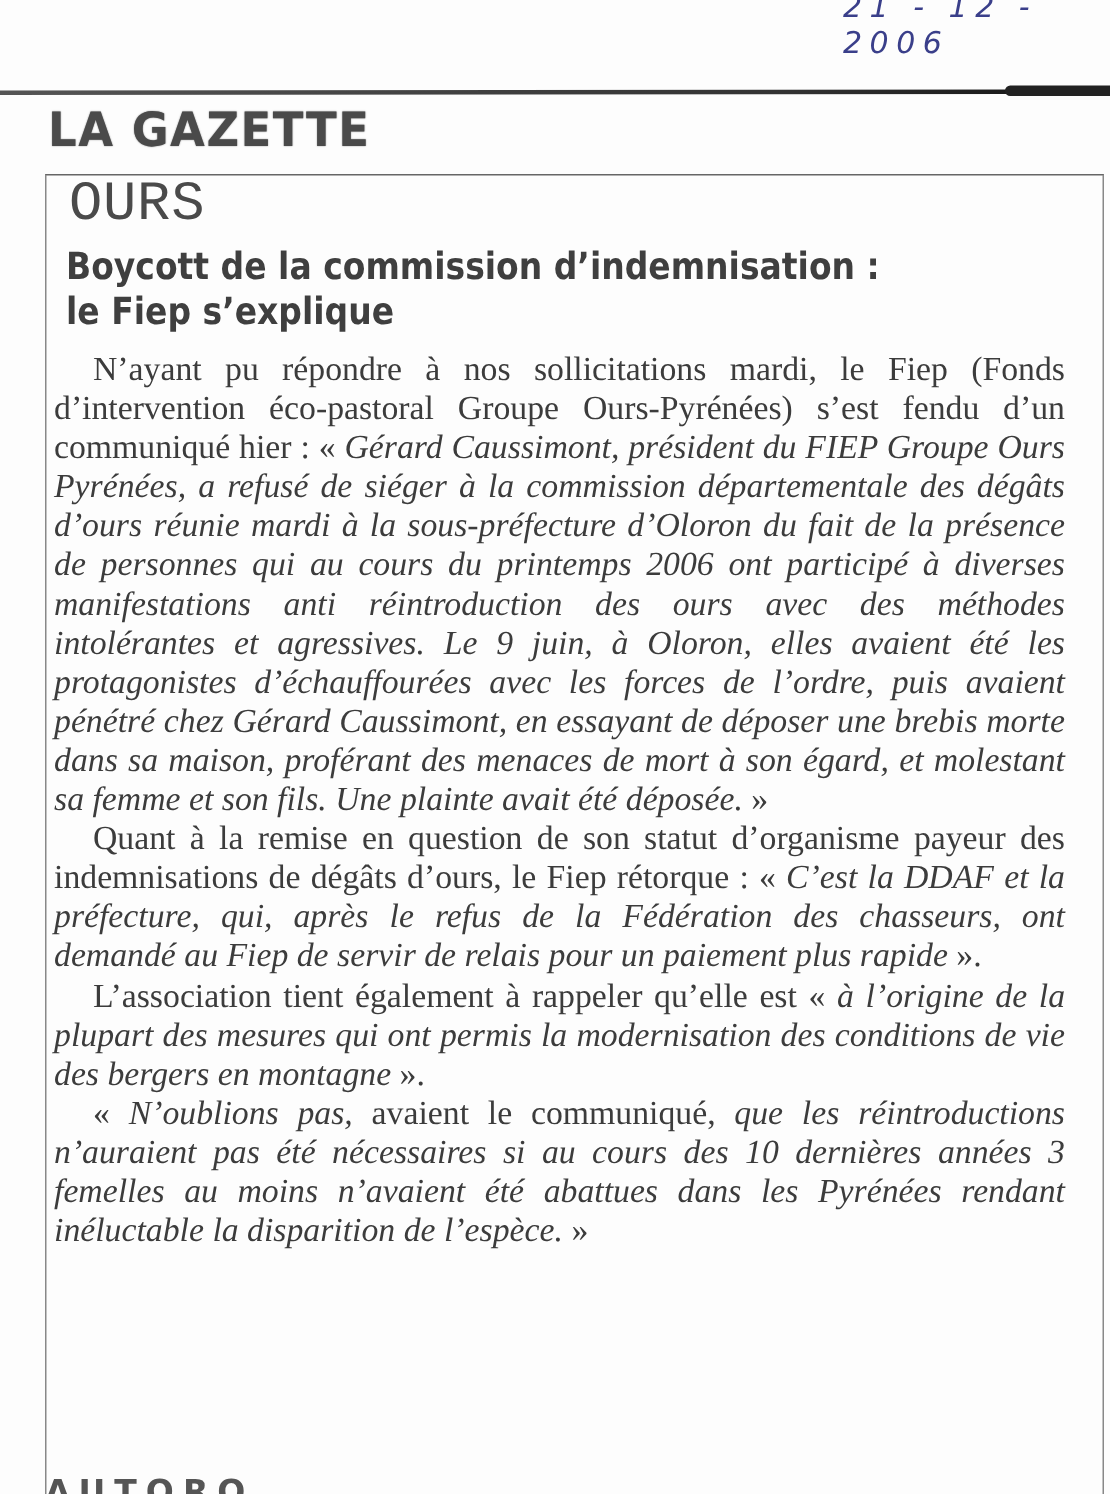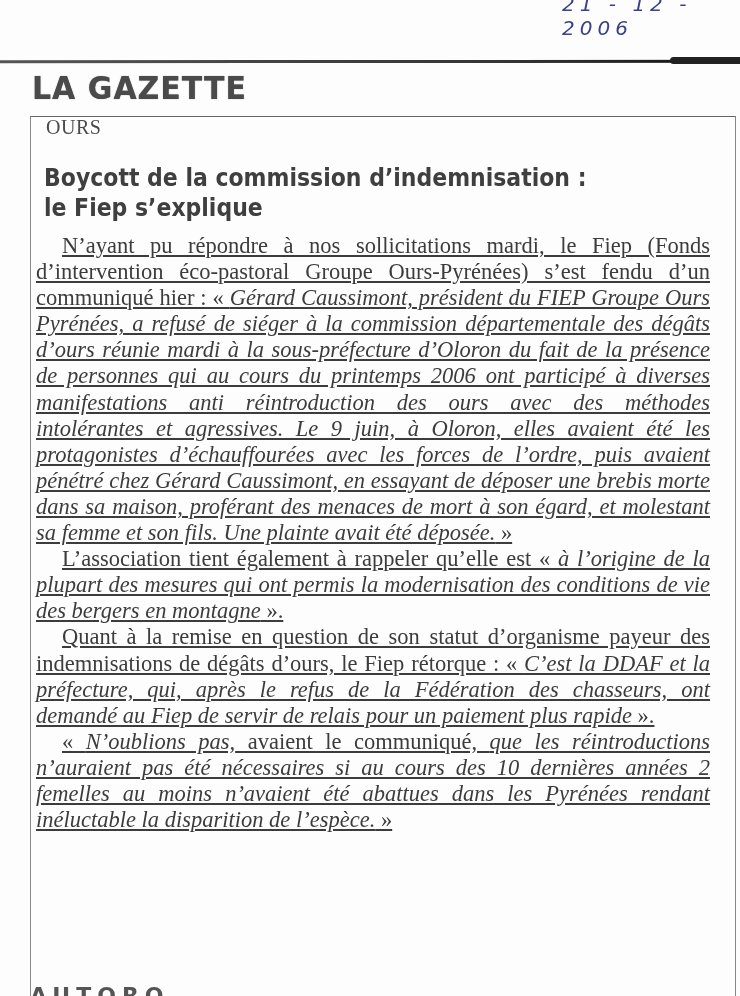--- a/index.html
+++ b/index.html
@@ -29,35 +29,35 @@
       transform: scaleY(1.05);
       text-shadow: 0 0 1px #777;
     }
     .article-box {
       position: absolute; top: 116px; left: 30px; width: 706px; height: 900px;
       border-top: 1.5px solid #666; border-left: 1px solid #888; border-right: 1px solid #888;
       box-sizing: border-box;
     }
     .section-kicker {
       position: absolute; top: 116px; left: 46px;
-      font-family: Liberation Serif, serif; font-size: 20px; color: #4a4a4a;
+      font-family: Liberation Mono, monospace; font-size: 37px; color: #4a4a4a;
       font-weight: 300; letter-spacing: 0.5px;
     }
     .headline {
       position: absolute; top: 163px; left: 44px; width: 680px;
       font-family: "DejaVu Sans", sans-serif; font-weight: bold;
       font-size: 25px; line-height: 30px; color: #3f3f3f;
       transform: scaleX(0.88); transform-origin: left top;
     }
     .body-text {
       position: absolute; top: 233px; left: 36px; width: 674px;
       font-size: 22.5px; line-height: 26.1px; text-align: justify;
       color: #3c3c3c;
     }
-    .body-text p { margin: 0; text-indent: 26px; text-decoration: underline; }
+    .body-text p { margin: 0; text-indent: 26px; }
     .body-text .q { font-style: italic; }
     .cutoff-heading {
       position: absolute; top: 983px; left: 30px;
       font-family: "DejaVu Sans", sans-serif; font-weight: bold;
       font-size: 22px; color: #555; letter-spacing: 6px;
       height: 13px; overflow: hidden;
     }
   </style>
 </head>
 <body>
@@ -73,18 +73,18 @@
 
 <div class="section-kicker">OURS</div>
 
 <div class="headline">
   <div>Boycott de la commission d’indemnisation :</div>
   <div>le Fiep s’explique</div>
 </div>
 
 <div class="body-text">
   <p><span>N’ayant pu répondre à nos sollicitations mardi, le Fiep (Fonds d’intervention éco-pastoral Groupe Ours-Pyrénées) s’est fendu d’un communiqué hier : « </span><span class="q">Gérard Caussimont, président du FIEP Groupe Ours Pyrénées, a refusé de siéger à la commission départementale des dégâts d’ours réunie mardi à la sous-préfecture d’Oloron du fait de la présence de personnes qui au cours du printemps 2006 ont participé à diverses manifestations anti réintroduction des ours avec des méthodes intolérantes et agressives. Le 9 juin, à Oloron, elles avaient été les protagonistes d’échauffourées avec les forces de l’ordre, puis avaient pénétré chez Gérard Caussimont, en essayant de déposer une brebis morte dans sa maison, proférant des menaces de mort à son égard, et molestant sa femme et son fils. Une plainte avait été déposée.</span><span> »</span></p>
+  <p><span>Quant à la remise en question de son statut d’organisme payeur des indemnisations de dégâts d’ours, le Fiep rétorque : « </span><span class="q">C’est la DDAF et la préfecture, qui, après le refus de la Fédération des chasseurs, ont demandé au Fiep de servir de relais pour un paiement plus rapide</span><span> ».</span></p>
   <p><span>L’association tient également à rappeler qu’elle est « </span><span class="q">à l’origine de la plupart des mesures qui ont permis la modernisation des conditions de vie des bergers en montagne</span><span> ».</span></p>
-  <p><span>Quant à la remise en question de son statut d’organisme payeur des indemnisations de dégâts d’ours, le Fiep rétorque : « </span><span class="q">C’est la DDAF et la préfecture, qui, après le refus de la Fédération des chasseurs, ont demandé au Fiep de servir de relais pour un paiement plus rapide</span><span> ».</span></p>
-  <p><span>« </span><span class="q">N’oublions pas,</span><span> avaient le communiqué, </span><span class="q">que les réintroductions n’auraient pas été nécessaires si au cours des 10 dernières années 2 femelles au moins n’avaient été abattues dans les Pyrénées rendant inéluctable la disparition de l’espèce.</span><span> »</span></p>
+  <p><span>« </span><span class="q">N’oublions pas,</span><span> avaient le communiqué, </span><span class="q">que les réintroductions n’auraient pas été nécessaires si au cours des 10 dernières années 3 femelles au moins n’avaient été abattues dans les Pyrénées rendant inéluctable la disparition de l’espèce.</span><span> »</span></p>
 </div>
 
 <div class="cutoff-heading">AUTORO...</div>
 
 </body></html>

